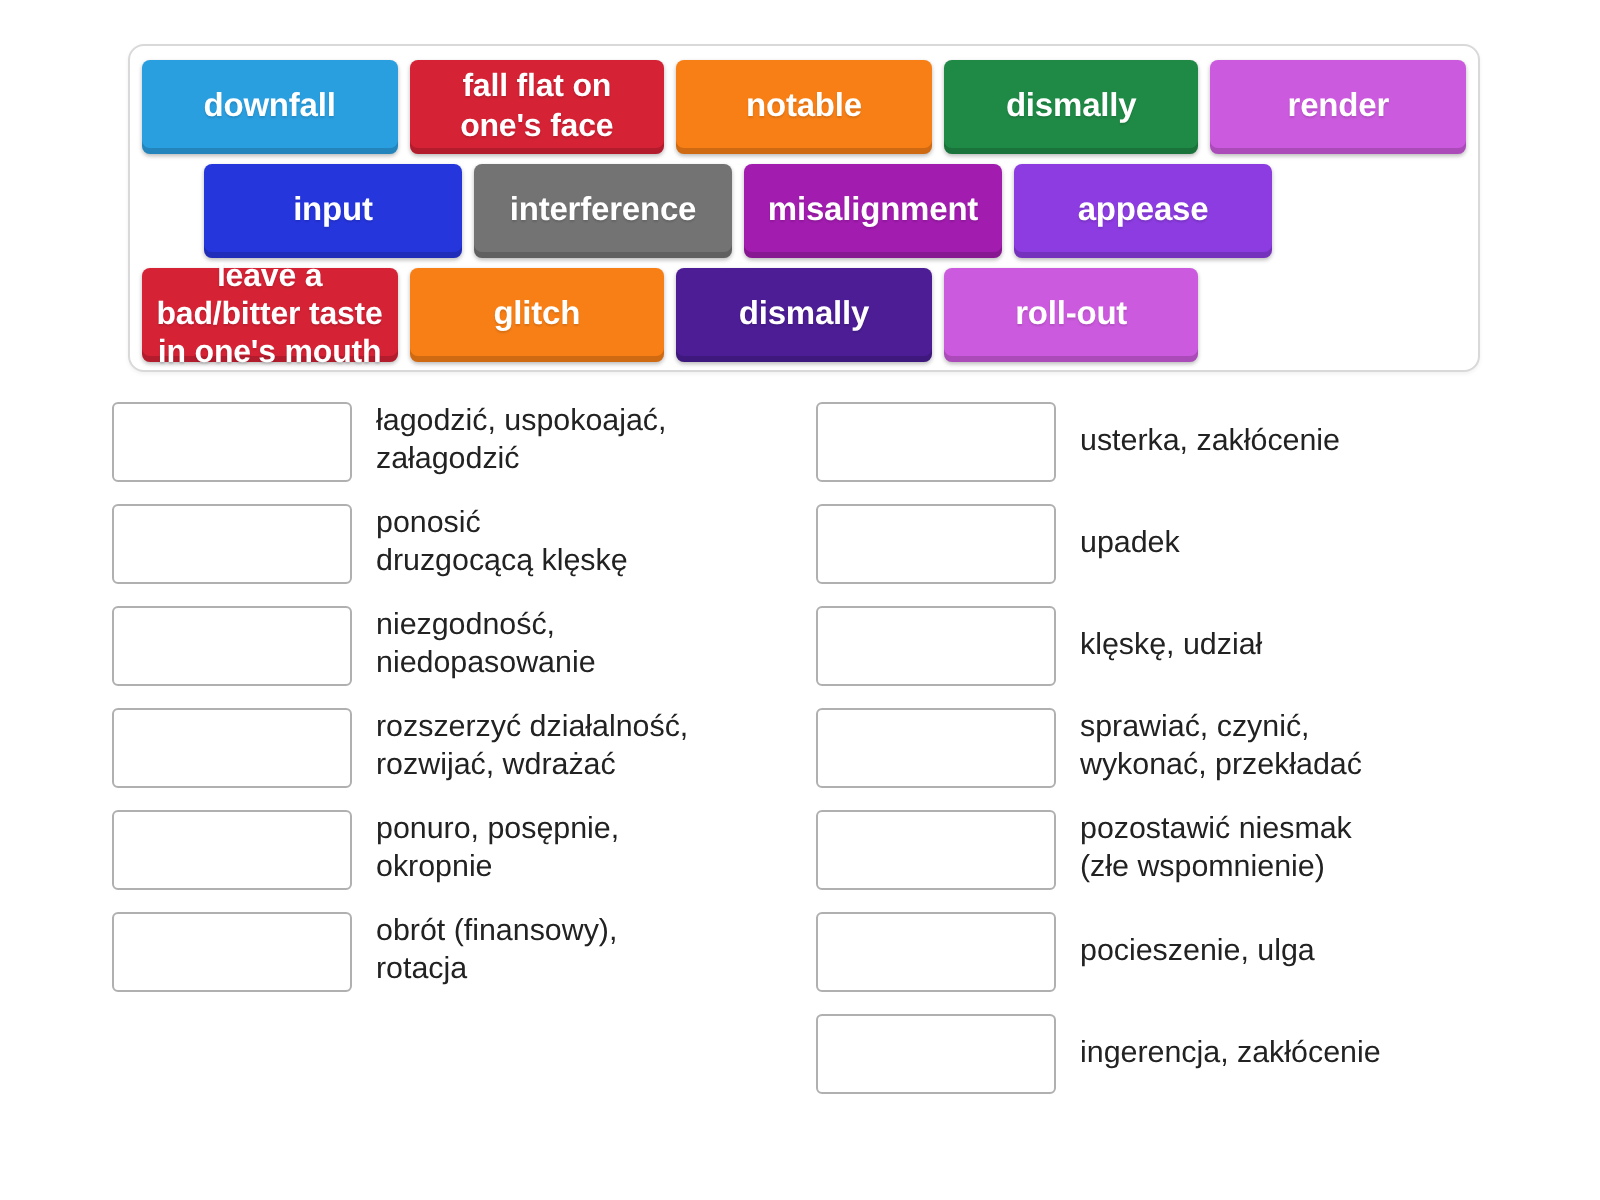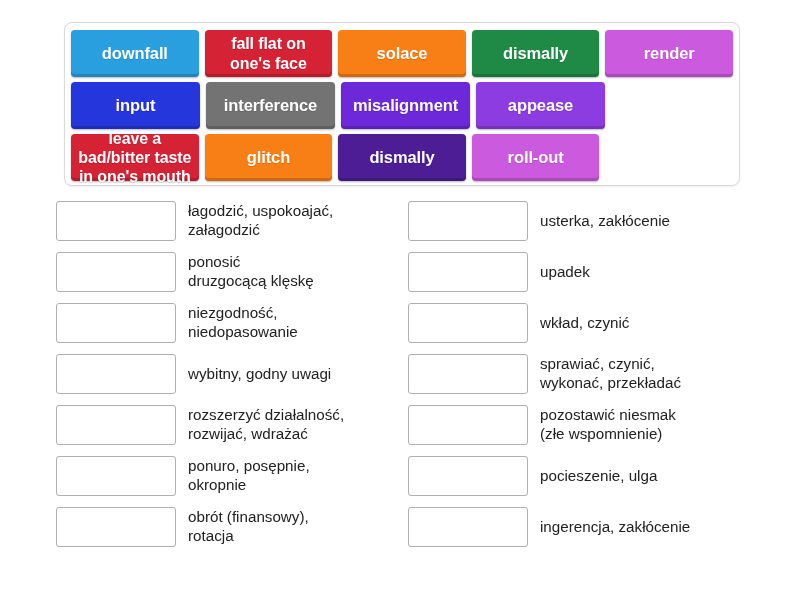--- a/index.html
+++ b/index.html
@@ -33,21 +33,21 @@
     padding: 7px 6px 6px 6px;
     box-shadow: 0 1px 2px rgba(0,0,0,0.06);
   }
 
   .tile-row {
     display: flex;
     gap: 6px;
     margin-bottom: 5px;
     height: 47px;
   }
-  .tile-row:last-child { margin-bottom: 12px; justify-content: flex-end; }
+  .tile-row:last-child { margin-bottom: 12px; }
 
   .tile {
     width: 129px;
     height: 47px;
     border-radius: 4px;
     display: flex;
     align-items: center;
     justify-content: center;
     text-align: center;
     color: #ffffff;
@@ -114,28 +114,28 @@
 </head>
 <body>
 
 <div id="app">
 
   <div class="tile-bank">
     <div class="tile-row">
       <div class="tile" style="background: rgb(42, 159, 224);">downfall</div>
       <div class="tile small" style="background: rgb(213, 34, 53);">fall flat on
 one's face</div>
-      <div class="tile" style="background: rgb(247, 127, 22);">solace</div>
+      <div class="tile" style="background: rgb(247, 127, 22);">notable</div>
       <div class="tile" style="background: rgb(31, 138, 70);">dismally</div>
       <div class="tile" style="background: rgb(204, 90, 222);">render</div>
     </div>
     <div class="tile-row">
-      <div class="tile" style="background: rgb(38, 54, 221);">input</div>
+      <div class="tile" style="background: rgb(38, 54, 221); margin-left: 31px;">input</div>
       <div class="tile" style="background: #737373;">interference</div>
-      <div class="tile" style="background: #6d28d9;">misalignment</div>
+      <div class="tile" style="background: #a21caf;">misalignment</div>
       <div class="tile" style="background: rgb(140, 60, 224);">appease</div>
     </div>
     <div class="tile-row">
       <div class="tile small" style="background: rgb(213, 34, 53);">leave a bad/bitter
 taste in one's mouth</div>
       <div class="tile" style="background: rgb(247, 127, 22);">glitch</div>
       <div class="tile" style="background: #4c1d95;">dismally</div>
       <div class="tile" style="background: rgb(204, 90, 222);">roll-out</div>
       <div class="tile empty"></div>
     </div>
@@ -154,24 +154,20 @@
         <div class="answer-text">ponosić
 druzgocącą klęskę</div>
       </div>
       <div class="answer-row">
         <div class="drop-slot"></div>
         <div class="answer-text">niezgodność,
 niedopasowanie</div>
       </div>
       <div class="answer-row">
         <div class="drop-slot"></div>
-        <div class="answer-text">wybitny, godny uwagi</div>
-      </div>
-      <div class="answer-row">
-        <div class="drop-slot"></div>
         <div class="answer-text">rozszerzyć działalność,
 rozwijać, wdrażać</div>
       </div>
       <div class="answer-row">
         <div class="drop-slot"></div>
         <div class="answer-text">ponuro, posępnie,
 okropnie</div>
       </div>
       <div class="answer-row">
         <div class="drop-slot"></div>
@@ -184,21 +180,21 @@
       <div class="answer-row">
         <div class="drop-slot"></div>
         <div class="answer-text">usterka, zakłócenie</div>
       </div>
       <div class="answer-row">
         <div class="drop-slot"></div>
         <div class="answer-text">upadek</div>
       </div>
       <div class="answer-row">
         <div class="drop-slot"></div>
-        <div class="answer-text">wkład, czynić</div>
+        <div class="answer-text">klęskę, udział</div>
       </div>
       <div class="answer-row">
         <div class="drop-slot"></div>
         <div class="answer-text">sprawiać, czynić,
 wykonać, przekładać</div>
       </div>
       <div class="answer-row">
         <div class="drop-slot"></div>
         <div class="answer-text">pozostawić niesmak
 (złe wspomnienie)</div>

